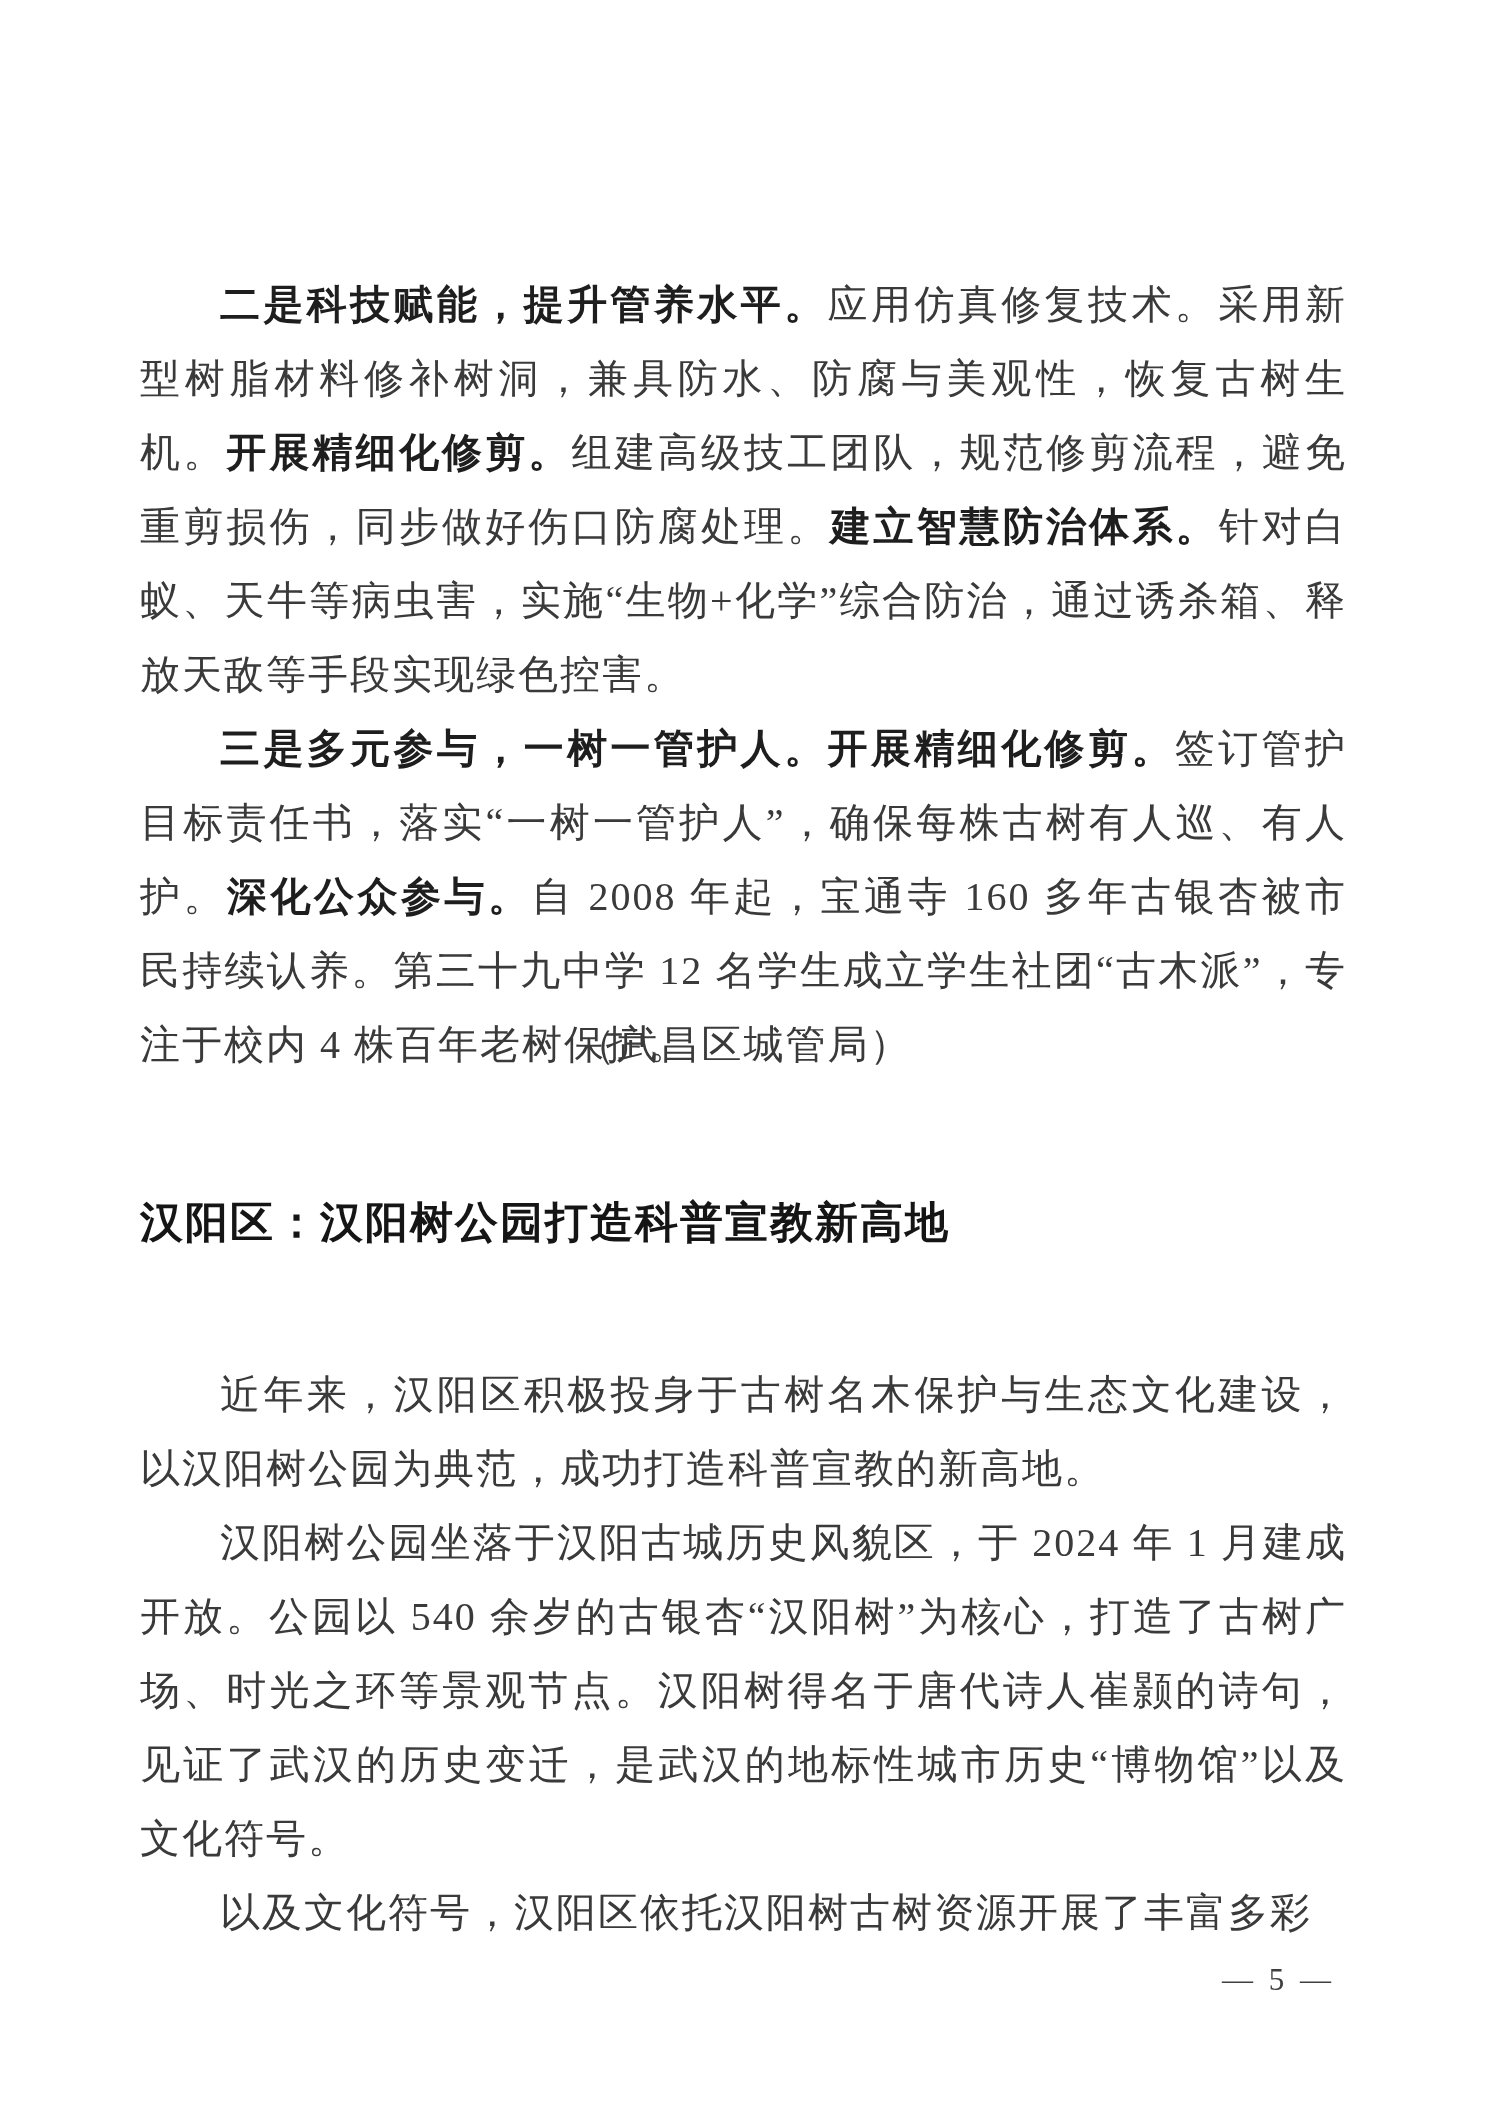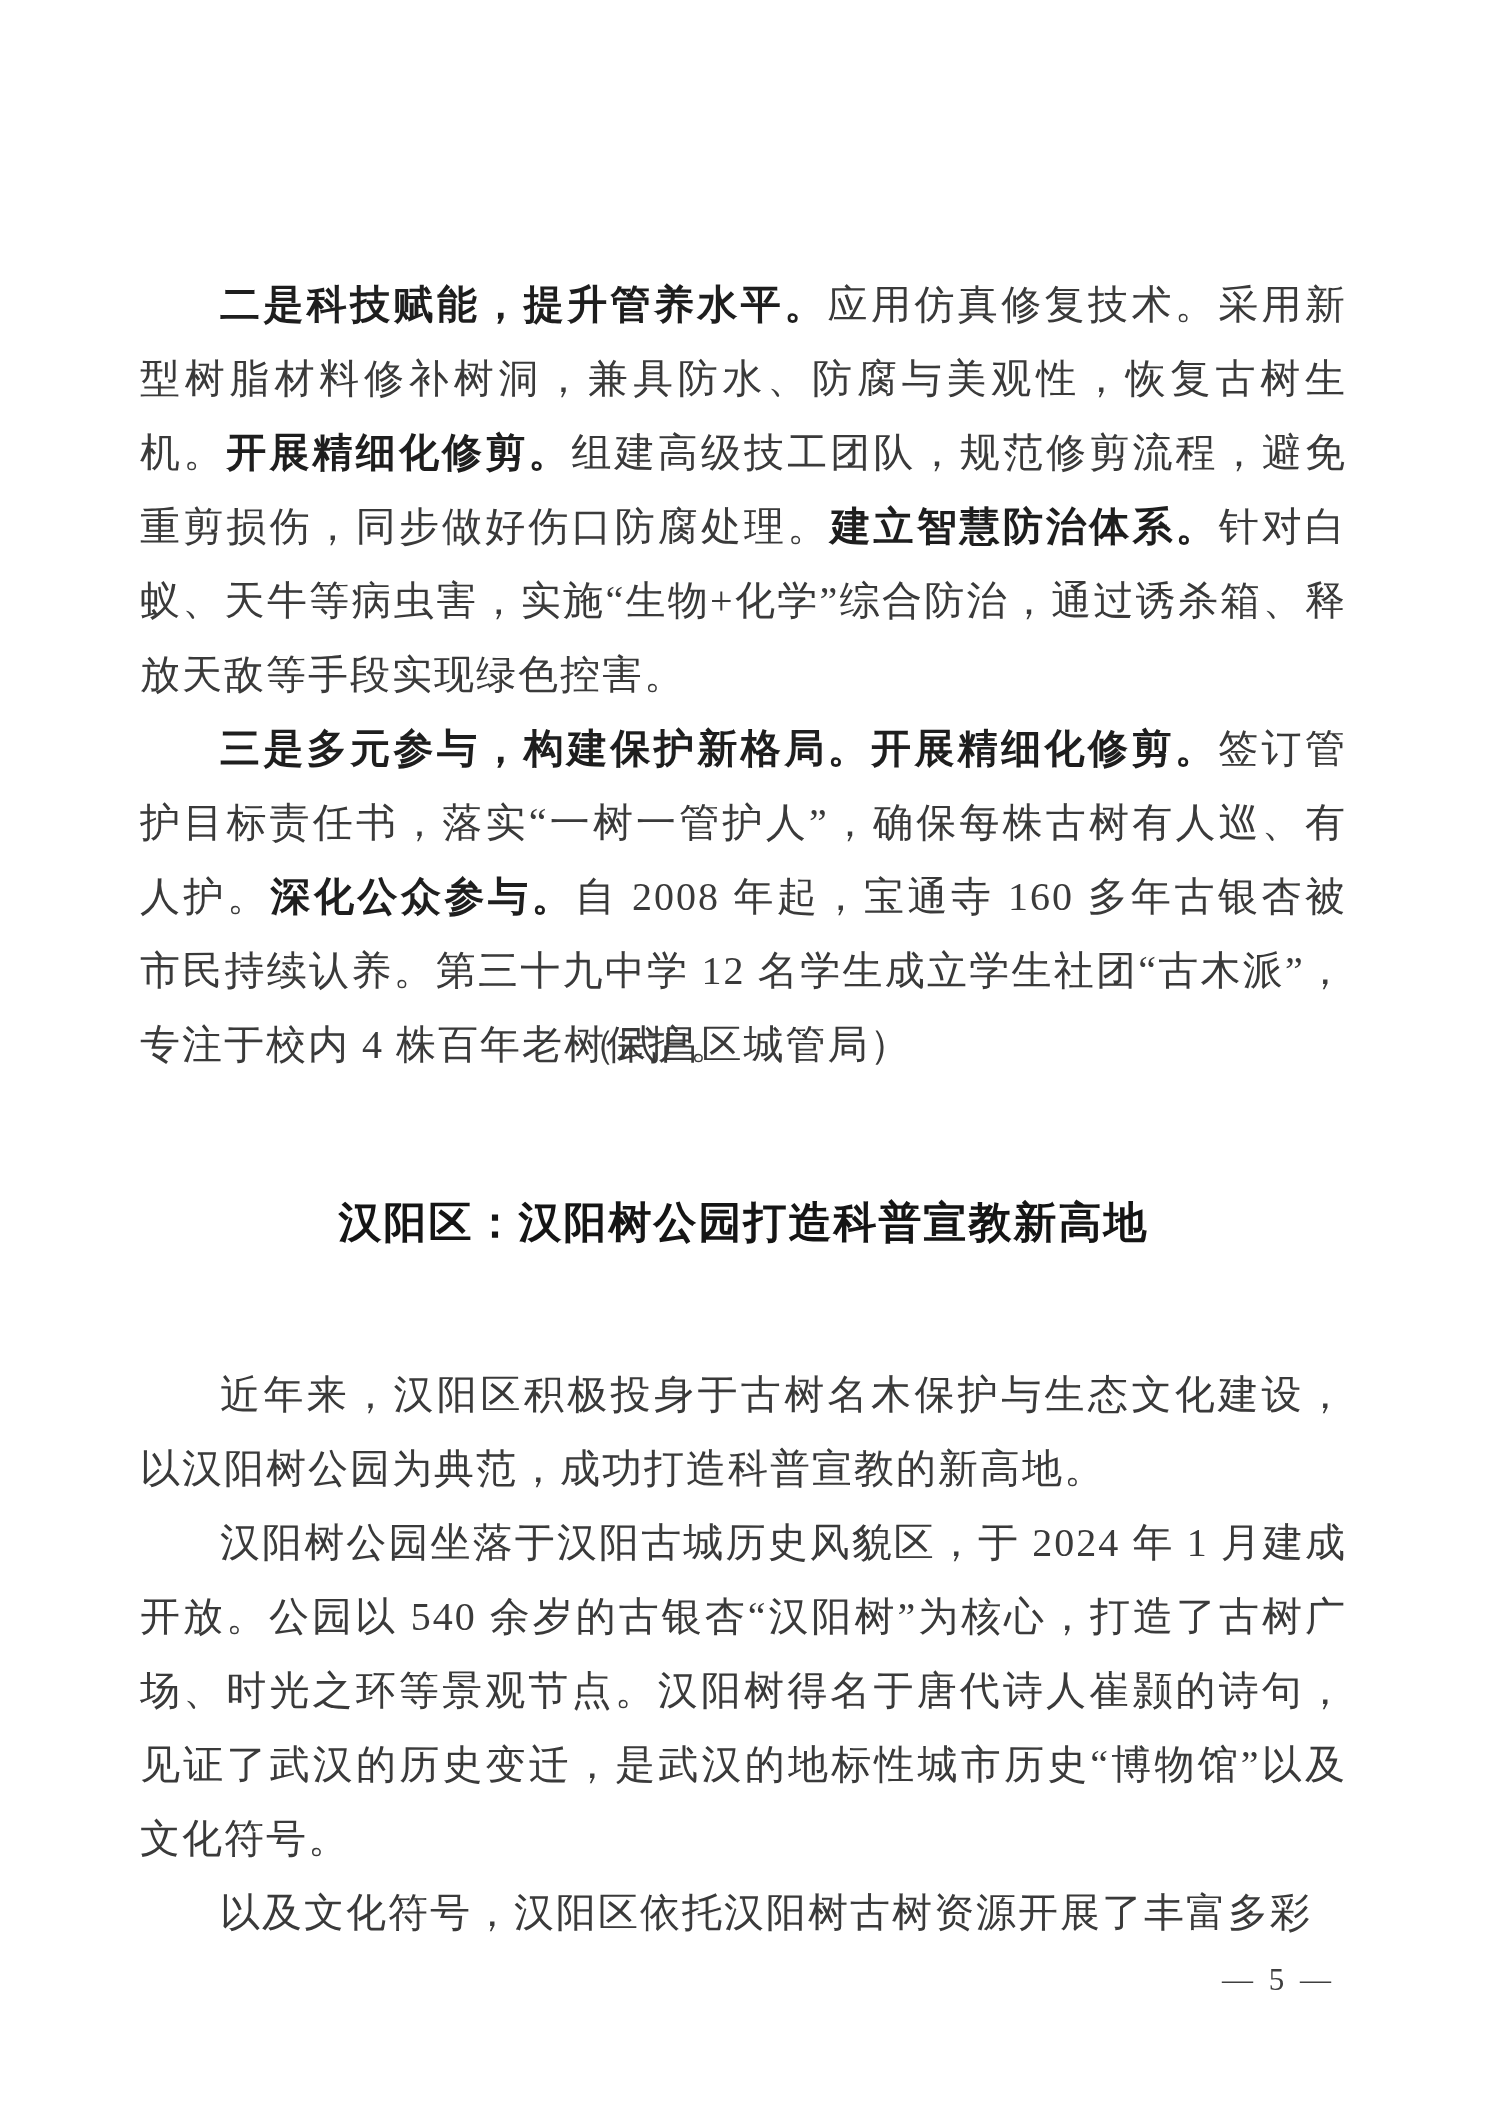--- a/index.html
+++ b/index.html
@@ -39,41 +39,41 @@
     letter-spacing:2px;
     text-align:center;
     color:#3a3a3a;
   }
   .section-title{
     margin:104px 0 98px 0;
     font-size:43px;
     line-height:74px;
     font-weight:700;
     letter-spacing:2px;
-    text-align:center;
+    text-align:left;
     color:#151515;
   }
   .page-number{
     position:absolute;
     right:152px;
     top:1962px;
     font-size:31px;
     letter-spacing:4px;
     color:#3f3f3f;
   }
 </style>
 </head>
 <body>
 
 <div class="page">
   <div class="content">
 
     <p class="para"><span class="lead">二是科技赋能，提升管养水平。</span><span>应用仿真修复技术。采用新型树脂材料修补树洞，兼具防水、防腐与美观性，恢复古树生机。</span><span class="lead">开展精细化修剪。</span><span>组建高级技工团队，规范修剪流程，避免重剪损伤，同步做好伤口防腐处理。</span><span class="lead">建立智慧防治体系。</span><span>针对白蚁、天牛等病虫害，实施“生物+化学”综合防治，通过诱杀箱、释放天敌等手段实现绿色控害。</span></p>
 
-    <p class="para"><span class="lead">三是多元参与，构建保护新格局。</span><span class="lead">开展精细化修剪。</span><span>签订管护目标责任书，落实“一树一管护人”，确保每株古树有人巡、有人护。</span><span class="lead">深化公众参与。</span><span>自 2008 年起，宝通寺 160 多年古银杏被市民持续认养。第三十九中学 12 名学生成立学生社团“古木派”，专注于校内 4 株百年老树保护。</span></p>
+    <p class="para"><span class="lead">三是多元参与，一树一管护人。</span><span class="lead">开展精细化修剪。</span><span>签订管护目标责任书，落实“一树一管护人”，确保每株古树有人巡、有人护。</span><span class="lead">深化公众参与。</span><span>自 2008 年起，宝通寺 160 多年古银杏被市民持续认养。第三十九中学 12 名学生成立学生社团“古木派”，专注于校内 4 株百年老树保护。</span></p>
 
     <div class="attribution-row"><span>（武昌区城管局）</span></div>
 
     <h2 class="section-title">汉阳区：汉阳树公园打造科普宣教新高地</h2>
 
     <p class="para">近年来，汉阳区积极投身于古树名木保护与生态文化建设，以汉阳树公园为典范，成功打造科普宣教的新高地。</p>
 
     <p class="para">汉阳树公园坐落于汉阳古城历史风貌区，于 2024 年 1 月建成开放。公园以 540 余岁的古银杏“汉阳树”为核心，打造了古树广场、时光之环等景观节点。汉阳树得名于唐代诗人崔颢的诗句，见证了武汉的历史变迁，是武汉的地标性城市历史“博物馆”以及文化符号。</p>
 
     <p class="para">以及文化符号，汉阳区依托汉阳树古树资源开展了丰富多彩</p>

